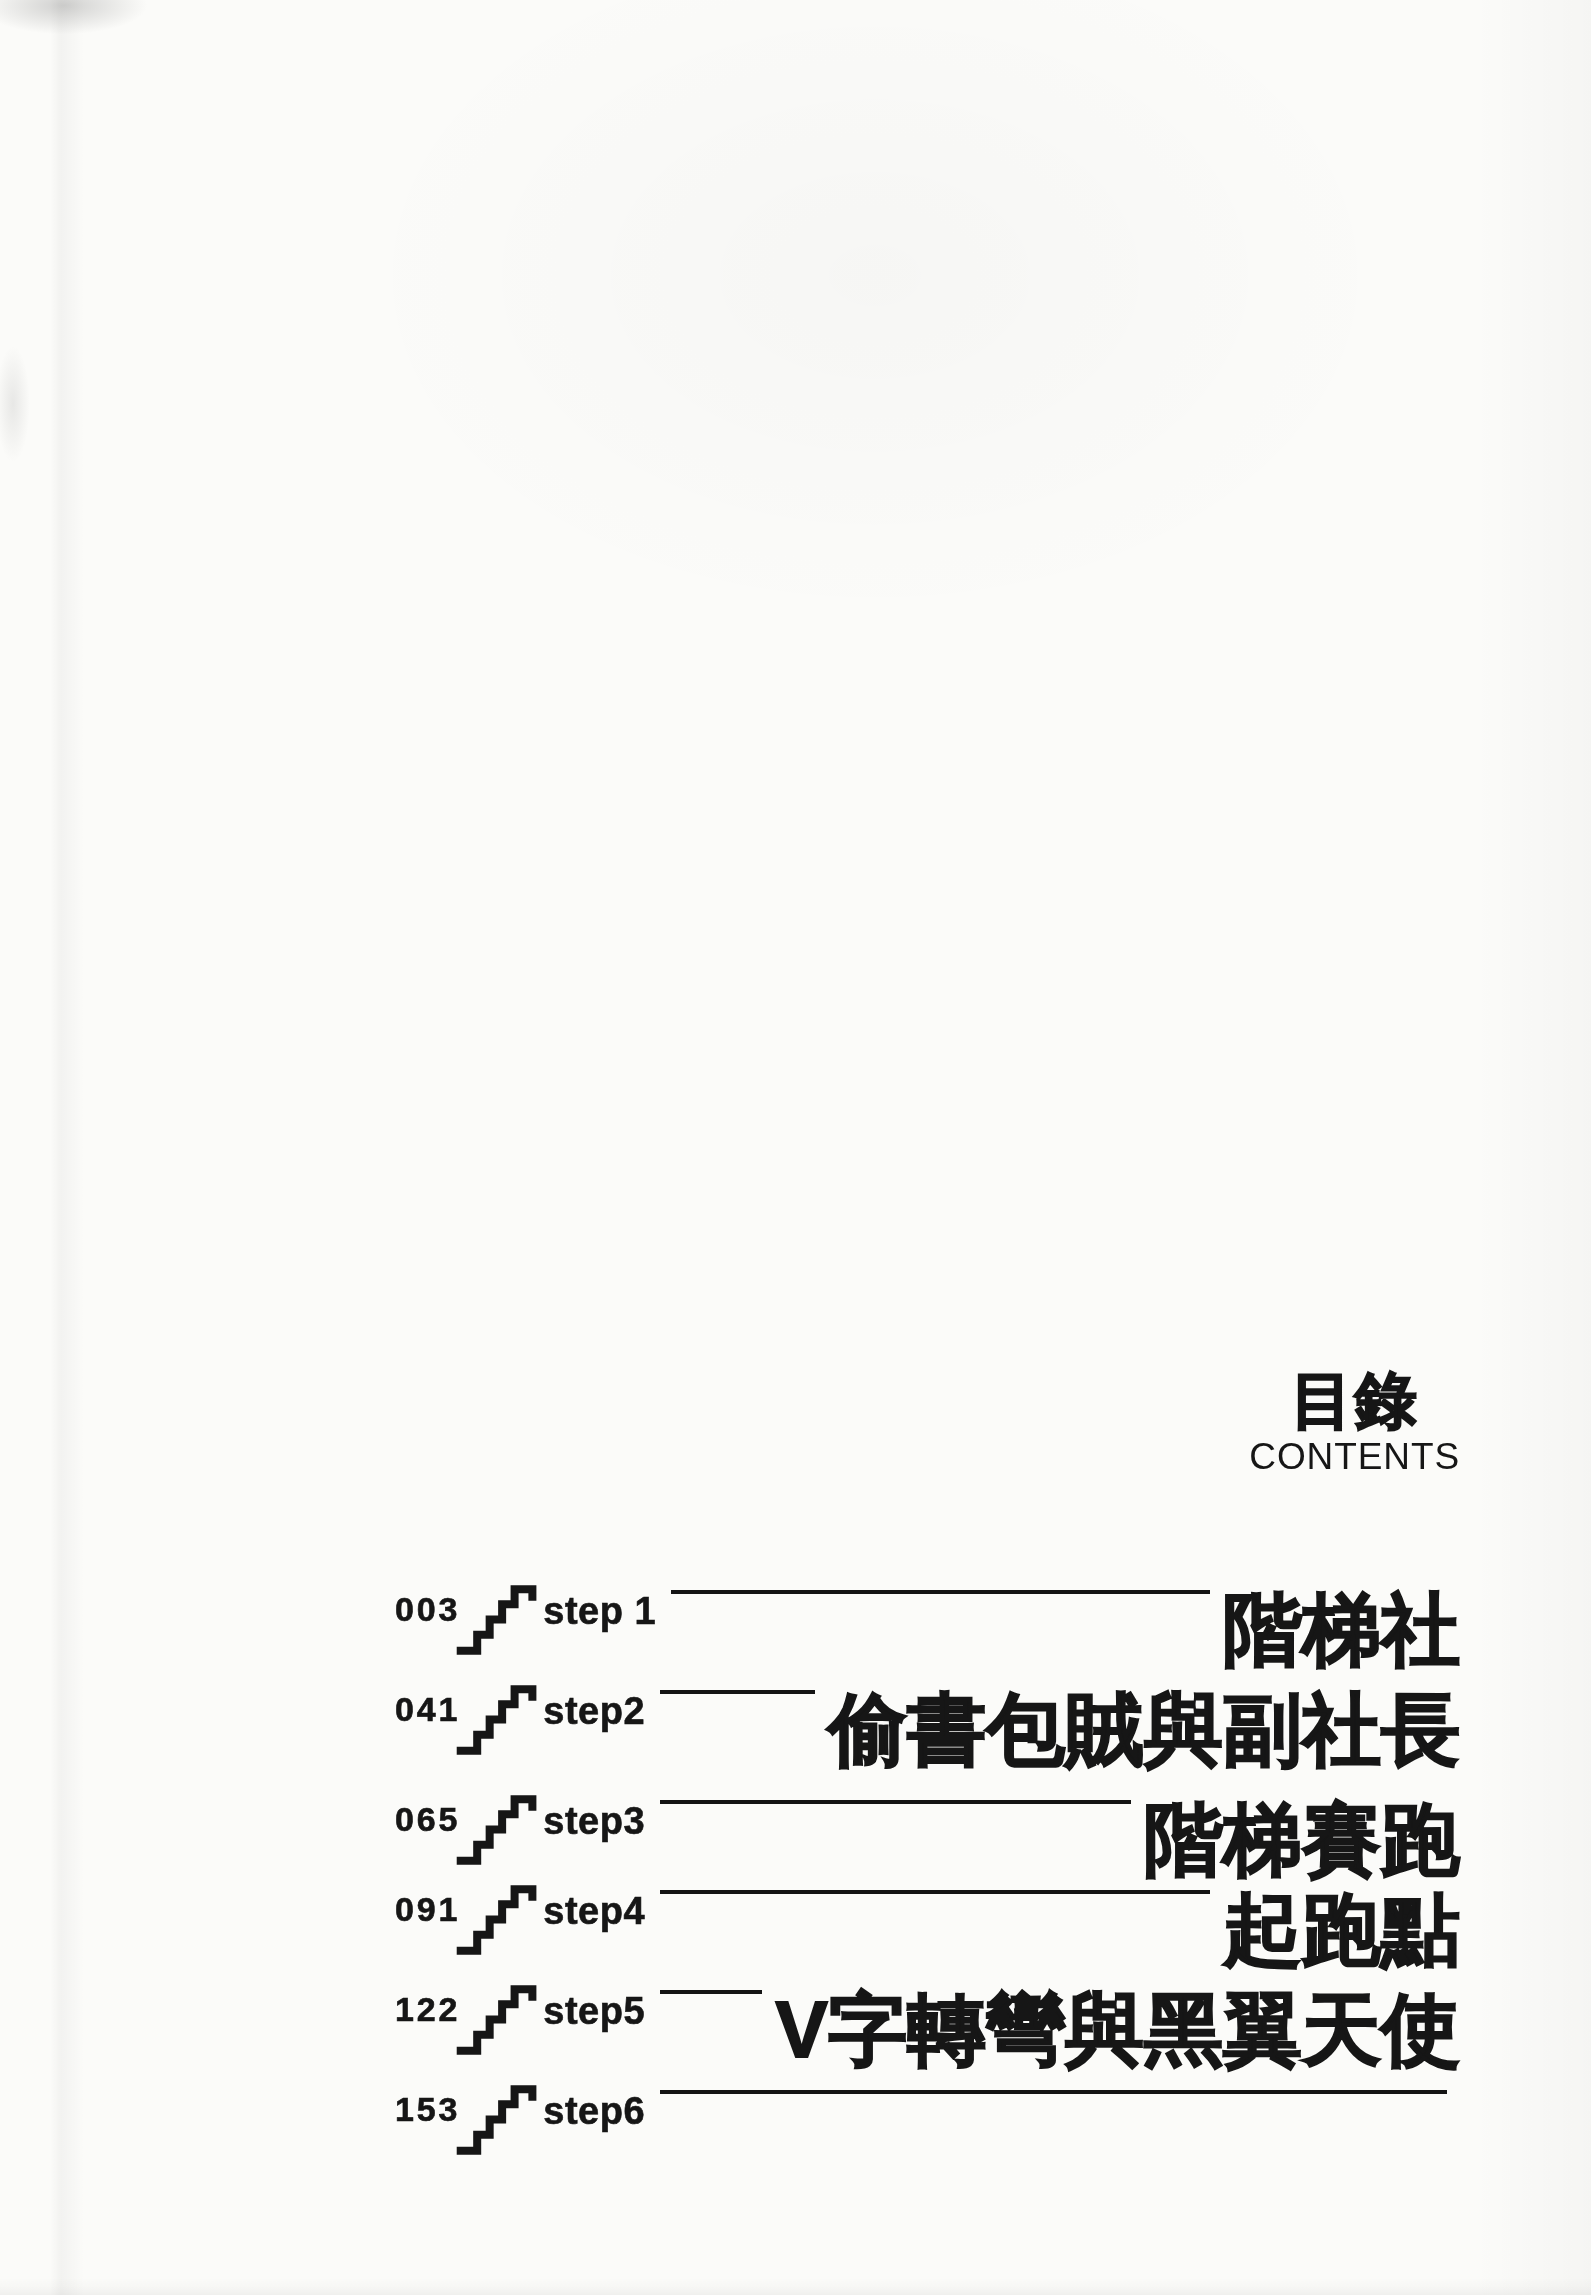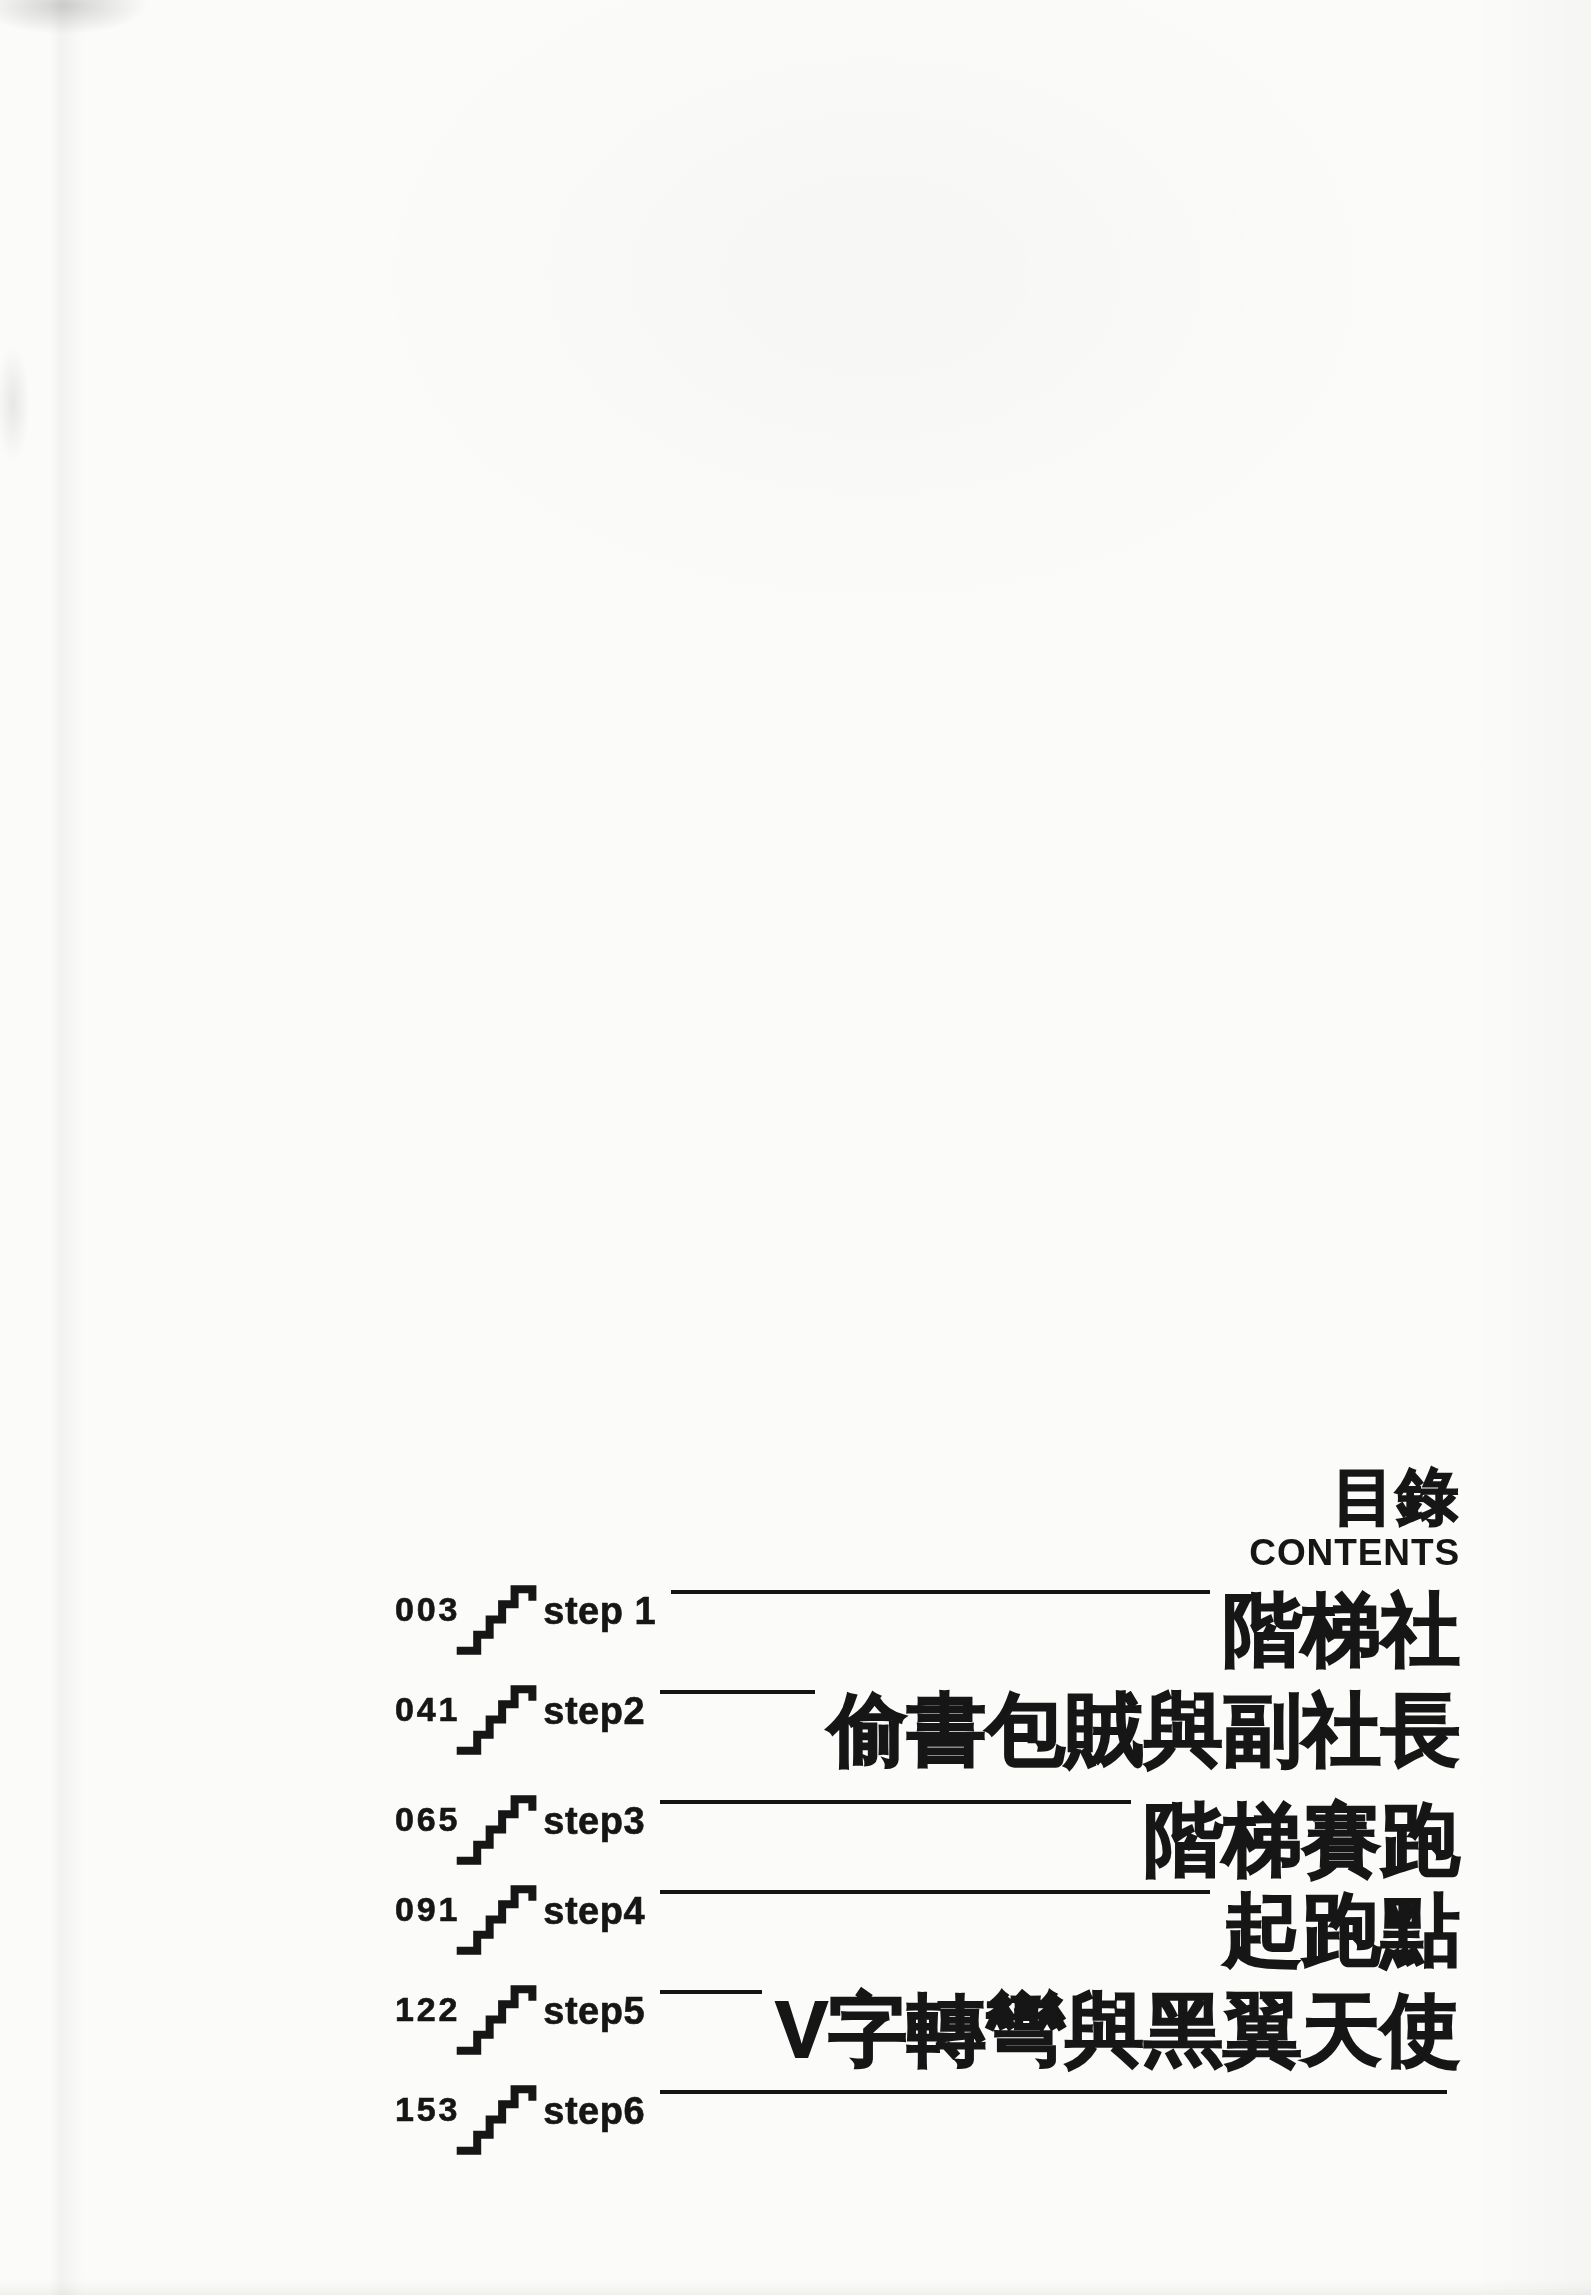--- a/index.html
+++ b/index.html
@@ -15,26 +15,26 @@
     position:absolute;inset:0;pointer-events:none;
     background:
       radial-gradient(119px 41px at 64px 5.5px, rgba(110,110,110,.30), transparent 70%),
       radial-gradient(24px 83px at 13px 404px, rgba(90,90,90,.12), transparent 70%),
       radial-gradient(826px 551px at 55% 12%, rgba(0,0,0,.018), transparent 65%),
       linear-gradient(90deg, transparent 50px, rgba(0,0,0,.035) 61px, transparent 84px),
       linear-gradient(270deg, rgba(0,0,0,.022), transparent 119px),
       linear-gradient(0deg, rgba(0,0,0,.05), rgba(0,0,0,.015) 9.2px, transparent 18.4px);
   }
   
-  .heading{position:absolute;right:131px;top:1464px;text-align:right;margin-left:46px;}
+  .heading{position:absolute;right:131px;top:1368px;text-align:center;margin-left:46px;}
   .h-cjk{
     font-size:62px;font-weight:900;line-height:1.05;letter-spacing:1.8px;
     -webkit-text-stroke:1.8px #161616;
   }
-  .h-en{font-size:37px;font-weight:700;letter-spacing:0.9px;line-height:1;margin-top:4.6px;}
+  .h-en{font-size:37px;font-weight:400;letter-spacing:0.9px;line-height:1;margin-top:4.6px;}
   
   .rows{position:absolute;left:395px;right:131px;top:1590px;}
   .row{position:absolute;left:0;right:0;height:100px;display:flex;align-items:flex-start;}
   .num{
     font-size:34px;font-weight:700;letter-spacing:2.8px;width:62px;flex:0 0 auto;
     -webkit-text-stroke:0.6px #161616;
   }
   .stairs{flex:0 0 auto;margin-left:-3.7px;position:relative;top:-7.3px;}
   .stairs svg{display:block;width:84px;height:73px;}
   .step{

